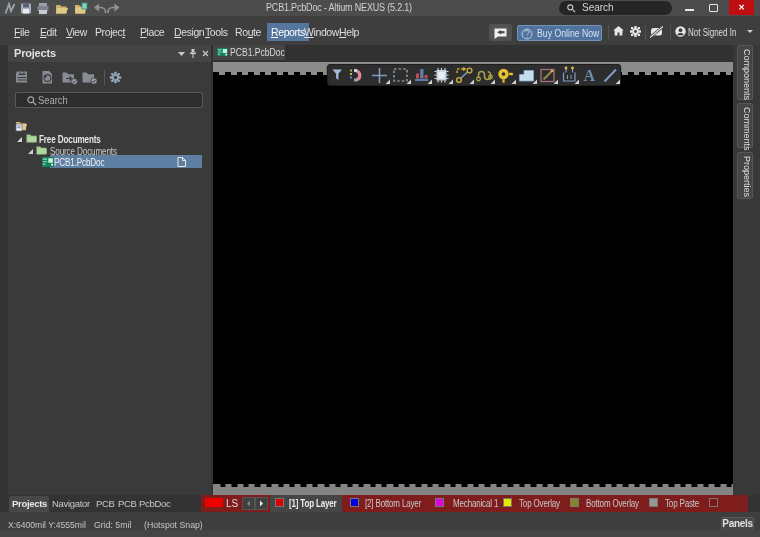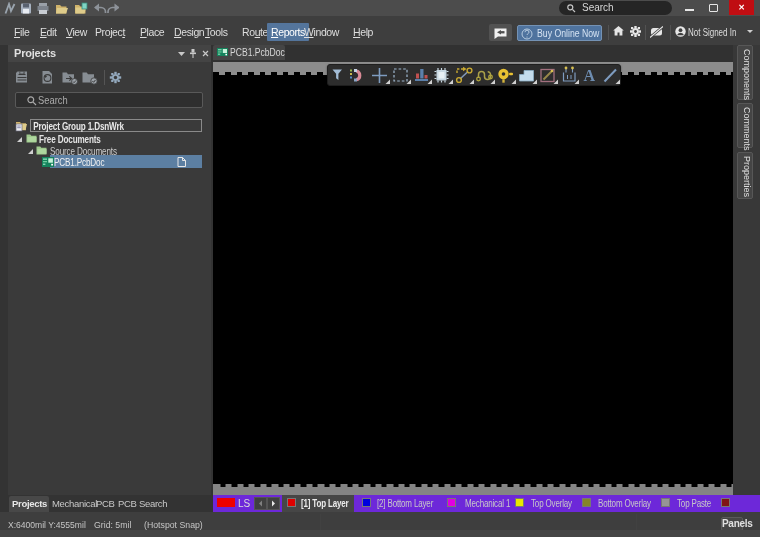--- a/index.html
+++ b/index.html
@@ -56,32 +56,32 @@
 #rightstrip { position:absolute; left:733px; top:45px; width:27px; height:450px; background:#383838; }
 .vtab { position:absolute; left:4px; width:16px; background:#454545; border:1px solid #575757; border-radius:2px; color:#e0e0e0; font-size:9px;
   writing-mode:vertical-rl; text-align:left; padding-top:3px; padding-left:1px; }
 
 
 #bottombar { position:absolute; left:0; top:495px; width:760px; height:17px; background:#333333; }
 .ptab { position:absolute; top:1px; height:16px; font-size:9.5px; color:#c8c8c8; line-height:16px; letter-spacing:-0.3px; }
 .ptab.active { color:#e8e8e8; font-weight:bold; }
 #ptabbg { position:absolute; left:9px; top:1px; width:40px; height:16px; background:#484848; border-radius:2px 2px 0 0; }
 
-#layerbar { position:absolute; left:213px; top:495px; width:547px; height:17px; background:#6d28d9; font-size:9px; color:#c8c8c8; }
+#layerbar { position:absolute; left:201px; top:495px; width:547px; height:17px; background:#7f1d1d; font-size:9px; color:#c8c8c8; }
 #laytop { position:absolute; left:69px; top:0; width:72px; height:17px; background:#464646; }
 #lsw { position:absolute; left:4px; top:3px; width:18px; height:9px; background:#ee0000; }
 #lsLabel { position:absolute; left:25px; top:3px; font-size:10px; color:#dddddd; }
 .larrow { position:absolute; top:2px; width:13px; height:13px; background:#404040; border:1px solid #555555; }
 .laysq { position:absolute; top:3px; width:9px; height:9px; border:1px solid #777777; }
 .laytxt { position:absolute; top:3px; white-space:nowrap; font-size:10px; letter-spacing:-0.2px; transform:scaleX(0.8); transform-origin:0 0; }
 
 #statusbar { position:absolute; left:0; top:512px; width:760px; height:18px; background:#3e3e3e; font-size:9.5px; color:#c6c6c6; }
 #bottomstrip { position:absolute; left:0; top:530px; width:760px; height:7px; background:#454545; }
 .sdiv { position:absolute; top:2px; width:1px; height:16px; background:#414141; }
-#panelsbtn { position:absolute; left:721px; top:5px; width:22px; height:14px; background:#464646; border:1px solid #5a5a5a; border-radius:2px; color:#e0e0e0; font-size:10px; font-weight:bold; text-align:center; line-height:12px; letter-spacing:-0.3px; }
+#panelsbtn { position:absolute; left:721px; top:5px; width:33px; height:14px; background:#464646; border:1px solid #5a5a5a; border-radius:2px; color:#e0e0e0; font-size:10px; font-weight:bold; text-align:center; line-height:12px; letter-spacing:-0.3px; }
 </style>
 </head>
 <body>
 <div id="app">
 
   <div id="titlebar">
     <svg class="abs" style="left:4px;top:2px" width="115" height="13" viewBox="0 0 115 13">
 
       <path d="M1.5 11.5 L5 2 L7 9 L10.5 2" fill="none" stroke="#9aa4ae" stroke-width="1.8"></path>
 
@@ -99,41 +99,42 @@
       <path d="M71 3 h4 l1.5 1.5 h5 v7 h-10.5 z" fill="#cfb26a"></path>
       <path d="M71.5 5.5 h10.5 l-1.5 6 h-9 z" fill="#decb8a"></path>
       <rect x="78" y="1" width="5" height="6" fill="#7fd4c4" stroke="#3b8a7a" stroke-width="0.8"></rect>
 
       <path d="M91 5.5 h6 a4.5 4.5 0 0 1 4.5 4.5 v1" fill="none" stroke="#8d9299" stroke-width="1.7"></path>
       <path d="M95 1.5 L90 5.5 L95 9.5 z" fill="#8d9299"></path>
 
       <path d="M114.5 5.5 h-6 a4.5 4.5 0 0 0 -4.5 4.5 v1" fill="none" stroke="#8d9299" stroke-width="1.7"></path>
       <path d="M110.5 1.5 L115.5 5.5 L110.5 9.5 z" fill="#8d9299"></path>
     </svg>
+    <div id="title"><span class="nx" style="transform:scaleX(0.9)">PCB1.PcbDoc - Altium NEXUS (5.2.1)</span></div>
     <div id="tsearch"><svg class="abs" style="left:8px;top:3px" width="9" height="9" viewBox="0 0 9 9">
           <circle cx="3.3" cy="3.3" r="2.5" fill="none" stroke="#c8c8c8" stroke-width="1.2"></circle>
           <line x1="5.4" y1="5.4" x2="8" y2="8" stroke="#c8c8c8" stroke-width="1.2"></line>
         </svg>Search</div>
     <div id="btnmin"></div>
     <div id="btnmax"></div>
     <div id="btnclose">✕</div>
   </div>
 
   <div id="menubar">
     <div class="menuitem" style="left:14px"><u>F</u>ile</div>
     <div class="menuitem" style="left:40px"><u>E</u>dit</div>
     <div class="menuitem" style="left:66px"><u>V</u>iew</div>
     <div class="menuitem" style="left:95px">Projec<u>t</u></div>
     <div class="menuitem" style="left:140px"><u>P</u>lace</div>
     <div class="menuitem" style="left:174px"><u>D</u>esign</div>
     <div class="menuitem" style="left:205px"><u>T</u>ools</div>
-    <div class="menuitem" style="left:242px">Ro<u>u</u>te</div>
+    <div class="menuitem" style="left:235px">Ro<u>u</u>te</div>
     <div class="menuitem" id="mReports" style="left:267px"><u>R</u>eports</div>
     <div class="menuitem" style="left:304px"><u>W</u>indow</div>
-    <div class="menuitem" style="left:353px"><u>H</u>elp</div>
+    <div class="menuitem" style="left:339px"><u>H</u>elp</div>
 
     <div id="commentbtn">
       <svg class="abs" style="left:5px;top:3.5px" width="13" height="11" viewBox="0 0 13 11">
         <path d="M0.5 0.5 h12 v8 h-8.5 l-3.5 2.5 v-2.5 z" fill="#f0f0f0"></path>
         <path d="M7 2 v4.5 l-4 -2.3 z" fill="#4e4e4e"></path>
         <rect x="7" y="3.1" width="3.5" height="2.3" fill="#4e4e4e"></rect>
       </svg>
     </div>
     <div id="buybtn"><span class="nx" style="transform:scaleX(0.87)">Buy Online Now</span>
       <svg class="abs" style="left:3px;top:2px" width="12" height="12" viewBox="0 0 12 12">
@@ -233,21 +234,20 @@
     </svg>
 
     <div id="psearch">
       <svg class="abs" style="left:11px;top:3px" width="10" height="10" viewBox="0 0 10 10">
           <circle cx="3.8" cy="3.8" r="2.9" fill="none" stroke="#aaaaaa" stroke-width="1.2"></circle>
           <line x1="6.1" y1="6.1" x2="9" y2="9" stroke="#aaaaaa" stroke-width="1.2"></line>
         </svg>
       <span class="txt">Search</span>
     </div>
 
-    <div class="trow" style="left:22px; top:74px; width:172px; height:13px; border:1px solid #8a8a8a; color:#e8e8e8;"><span class="nx" style="transform:scaleX(0.74); font-weight:bold; padding-left:3px;">Project Group 1.DsnWrk</span></div>
     <svg class="abs" style="left:7px;top:74px" width="14" height="13" viewBox="0 0 14 13">
       <path d="M1 3 h4 l1 1.2 h5 v7 h-10 z" fill="#cfb26a"></path>
       <path d="M2 5 h10 l-1.5 6 h-9 z" fill="#decb8a"></path>
       <rect x="1" y="5" width="6" height="7" fill="#eef0f4" stroke="#667" stroke-width="0.7"></rect>
       <rect x="2.2" y="6.5" width="3.5" height="1" fill="#88a"></rect>
       <rect x="2.2" y="8.2" width="3.5" height="1" fill="#88a"></rect>
     </svg>
 
     <div class="trow" style="left:31px; top:87.5px; color:#e4e4e4;"><span class="nx" style="transform:scaleX(0.74); font-weight:bold;">Free Documents</span></div>
     <svg class="abs" style="left:9px;top:92px" width="5" height="5" viewBox="0 0 5 5">
@@ -375,23 +375,23 @@
 
   <div id="rightstrip">
     <div class="vtab" style="top:0px; height:55px;">Components</div>
     <div class="vtab" style="top:58px; height:45px;">Comments</div>
     <div class="vtab" style="top:107px; height:47px;">Properties</div>
   </div>
 
   <div id="bottombar">
     <div id="ptabbg"></div>
     <div class="ptab active" style="left:12px;">Projects</div>
-    <div class="ptab" style="left:52px;">Mechanical</div>
+    <div class="ptab" style="left:52px;">Navigator</div>
     <div class="ptab" style="left:96px;">PCB</div>
-    <div class="ptab" style="left:118px;">PCB Search</div>
+    <div class="ptab" style="left:118px;">PCB PcbDoc</div>
   </div>
   <div id="layerbar">
     <div id="laytop"></div>
     <div id="lsw"></div>
     <span id="lsLabel">LS</span>
     <div class="larrow" style="left:41px;"><svg width="11" height="11" viewBox="0 0 11 11">
           <path d="M7 2.5 L4 5.5 L7 8.5 z" fill="#808080"></path>
         </svg></div>
     <div class="larrow" style="left:54px;"><svg width="11" height="11" viewBox="0 0 11 11">
           <path d="M4 2.5 L7 5.5 L4 8.5 z" fill="#e8e8e8"></path>

